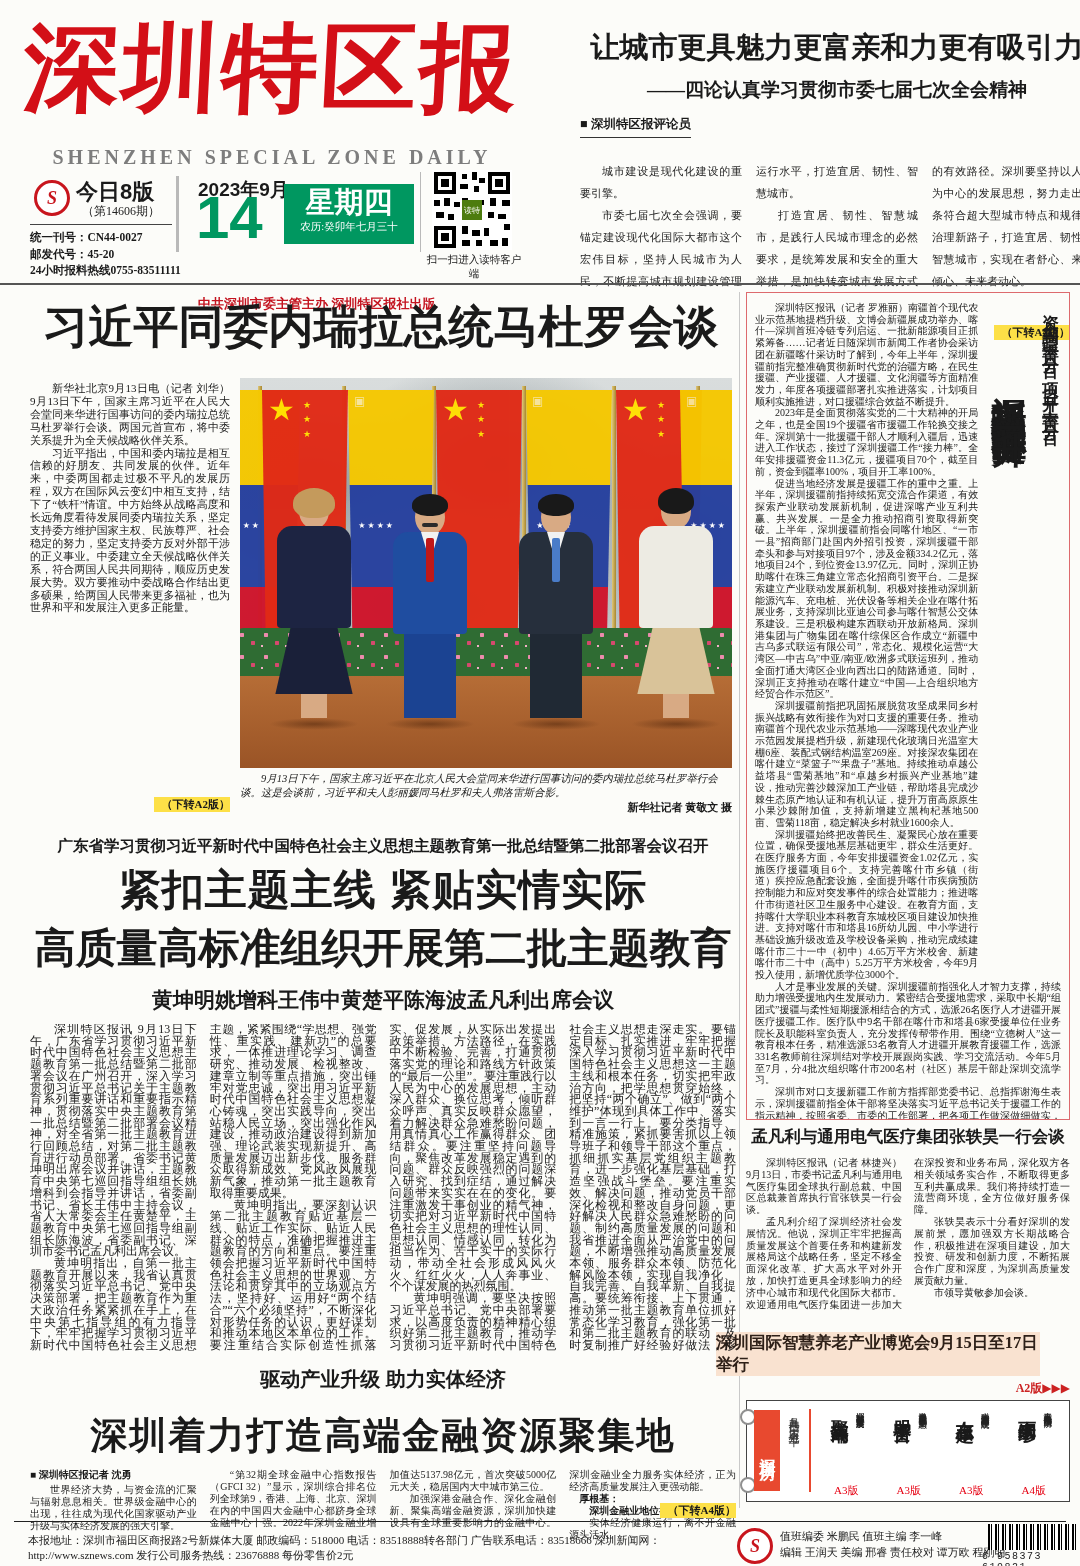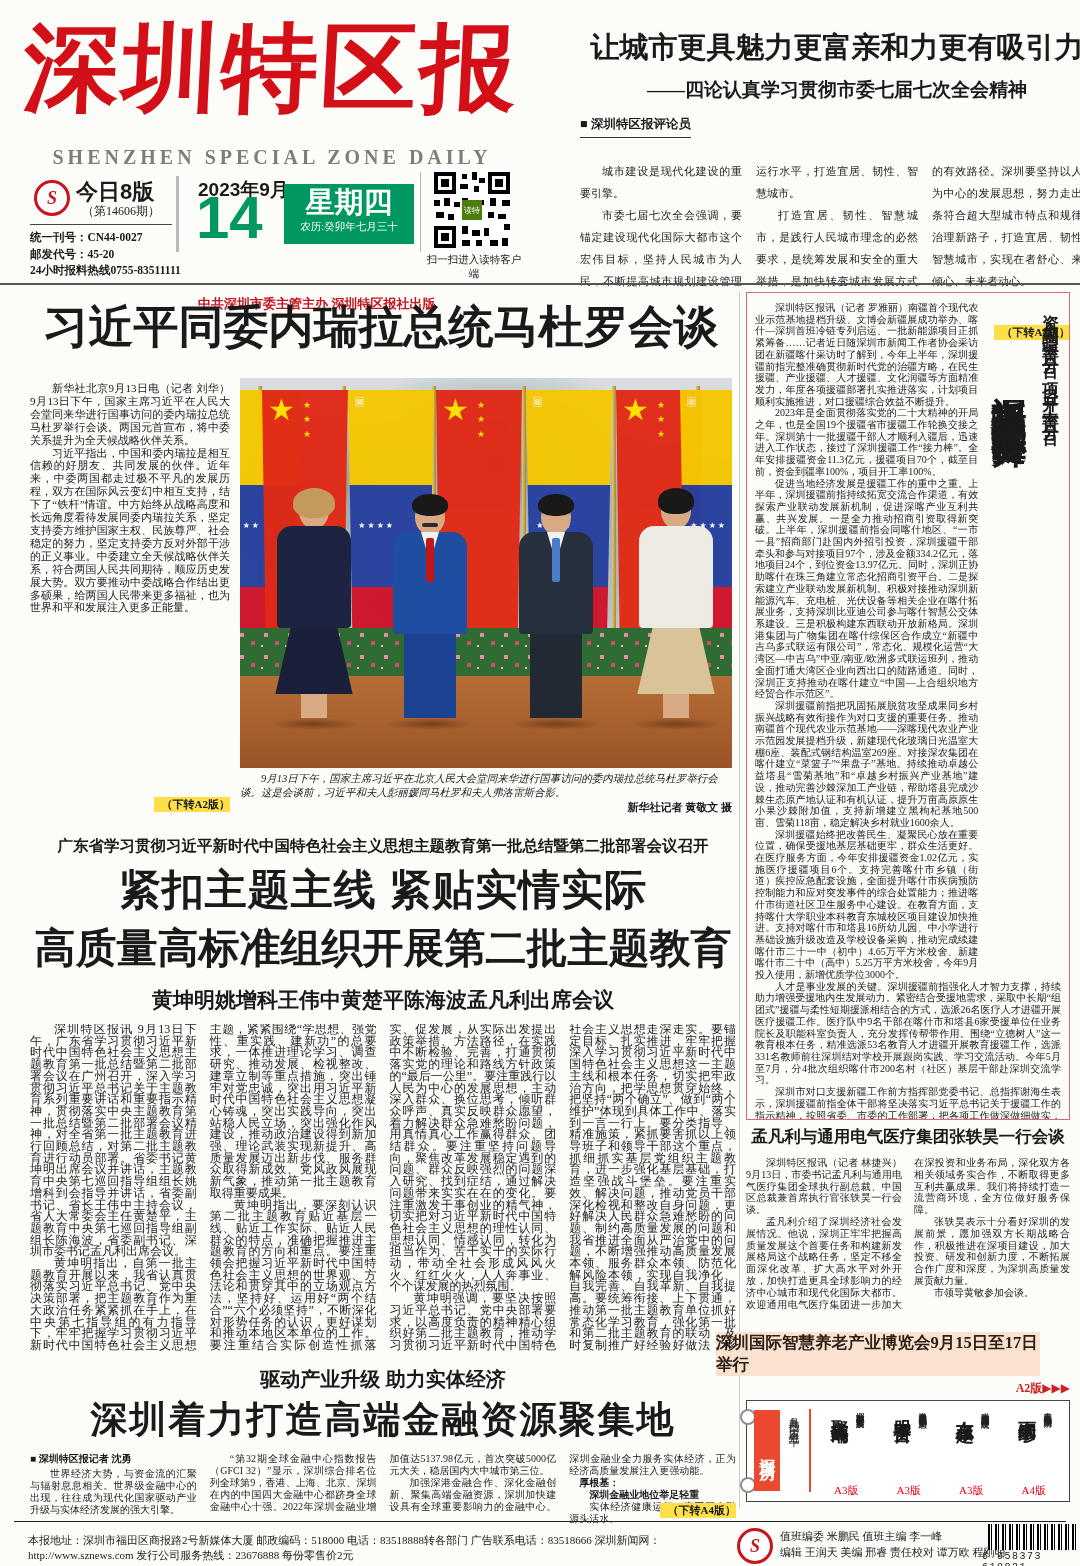--- a/index.html
+++ b/index.html
@@ -139,21 +139,21 @@
   .edu-kicker{text-align:center;font-size:15.5px;font-weight:700;}
   .edu-h1{text-align:center;font-size:42px;font-weight:900;margin-top:5px;letter-spacing:1px;}
   .edu-h2{text-align:center;font-size:41px;font-weight:900;margin-top:3px;}
   .edu-sub{text-align:center;font-size:21px;font-weight:700;margin-top:10px;}
   .edu-body{margin-top:10px;column-count:4;column-gap:13px;font-size:12px;line-height:11.7px;
             height:336px;overflow:hidden;}
   .edu-jump-wrap{left:30px;top:1182px;width:706px;height:336px;pointer-events:none;}
   
   .fin{left:30px;top:1366px;width:706px;}
   .fin-kicker{text-align:center;font-size:20px;font-weight:900;}
-  .fin-head{text-align:center;font-size:37px;font-weight:900;letter-spacing:2px;margin-top:2px;}
+  .fin-head{text-align:center;font-size:37px;font-weight:900;letter-spacing:2px;margin-top:18px;}
   .fin-body{margin-top:8px;column-count:4;column-gap:13px;font-size:10px;line-height:11.9px;
             height:76px;overflow:hidden;}
   .fin-byline{font-weight:700;text-indent:0;margin-bottom:3px;}
   .fin-sub{font-weight:900;text-indent:1em;}
   .fin-jump-wrap{left:30px;top:1432px;width:706px;height:86px;pointer-events:none;}
   
   .foot-addr{left:28px;top:1533px;width:690px;font-size:11px;line-height:1.35;}
   .foot-logo{left:737px;top:1528px;}
   .foot-credits{left:780px;top:1529px;font-size:11px;line-height:15.5px;}
   .barcode{left:988px;top:1524px;width:88px;height:26px;background:

